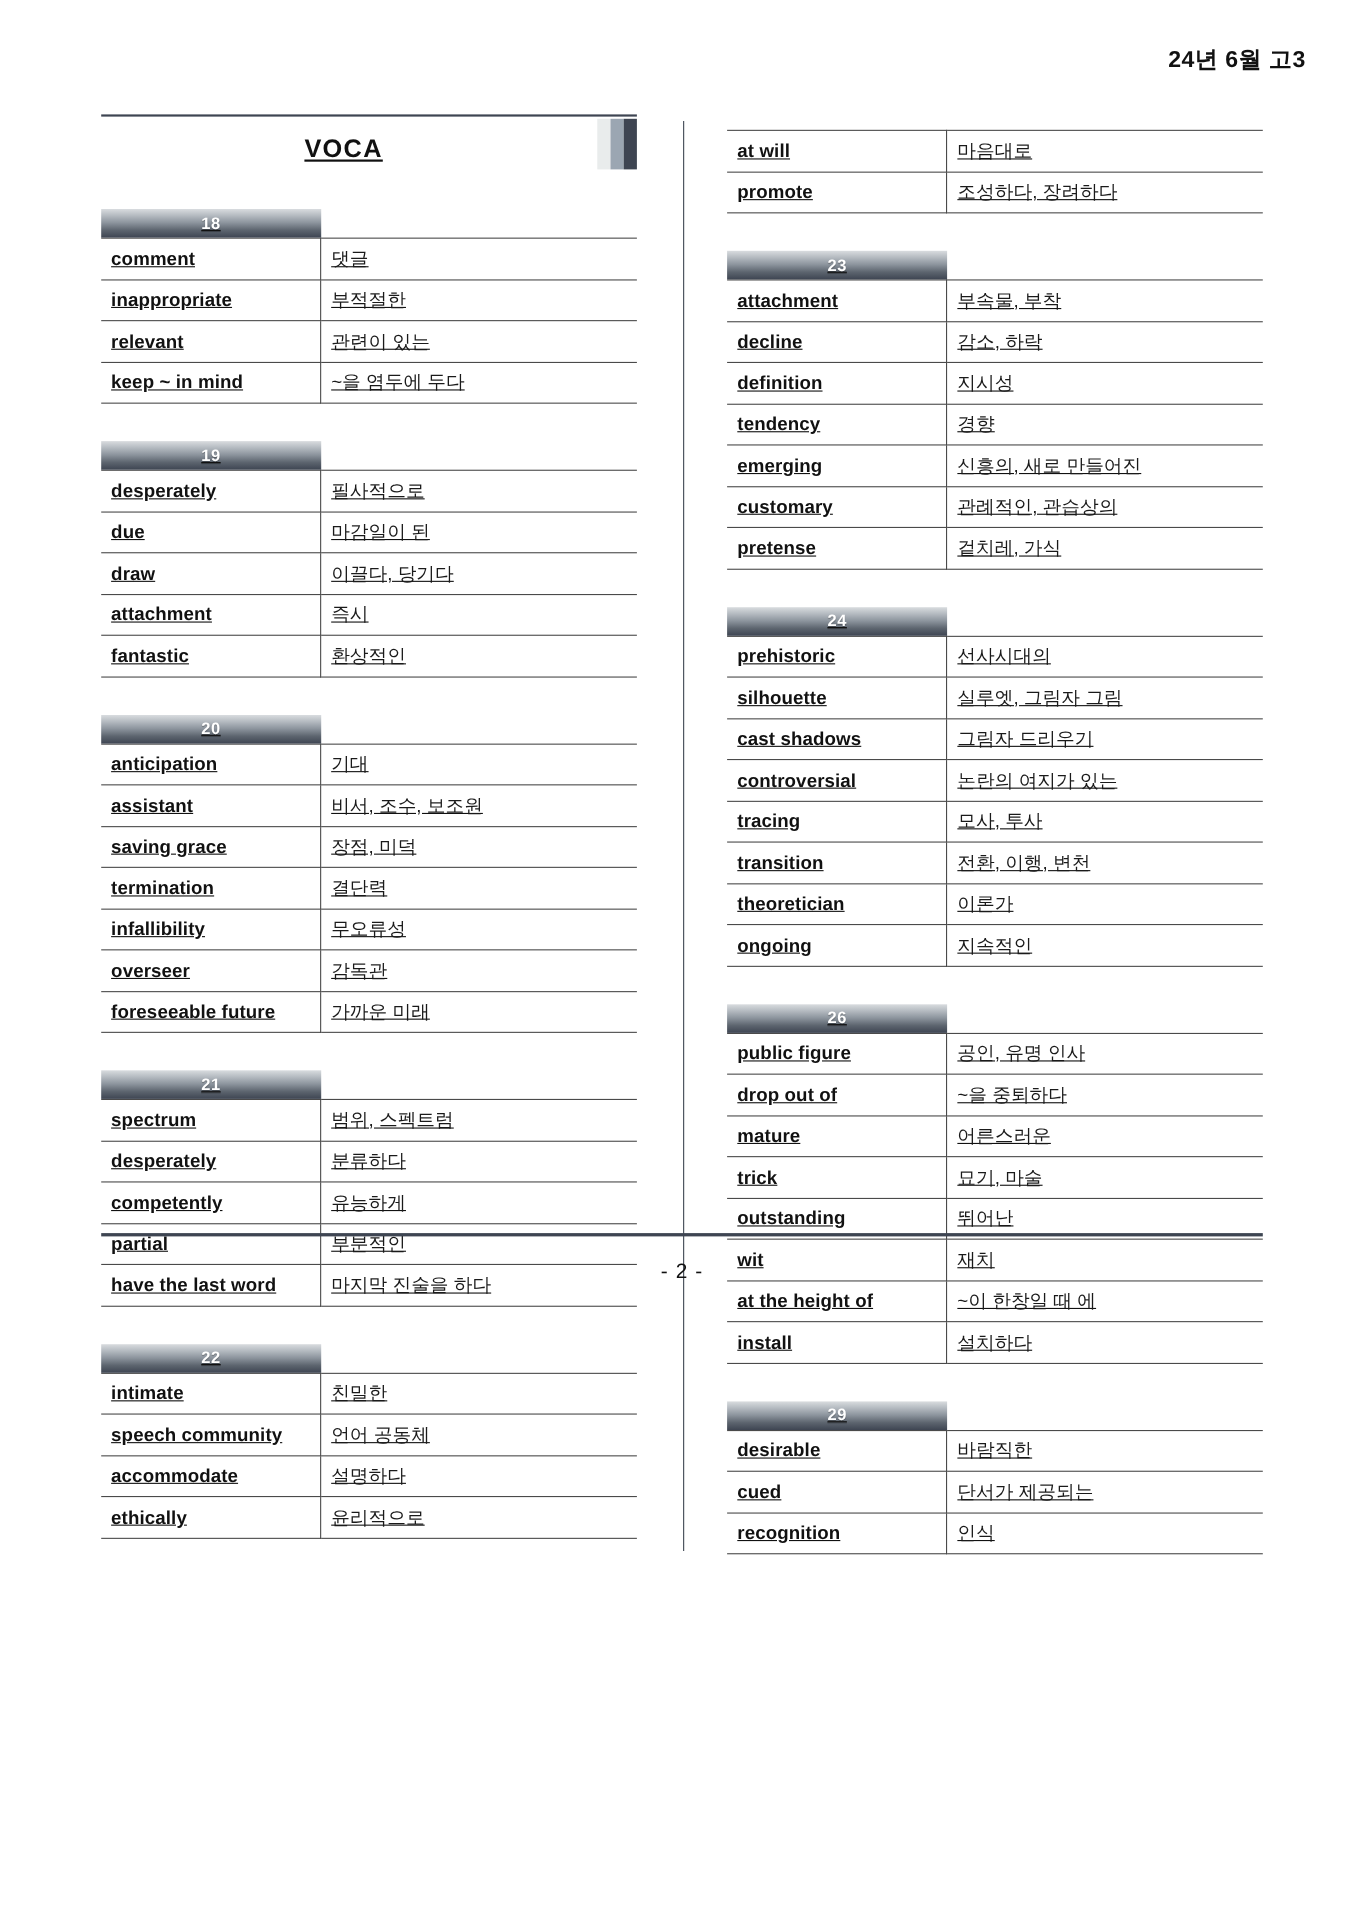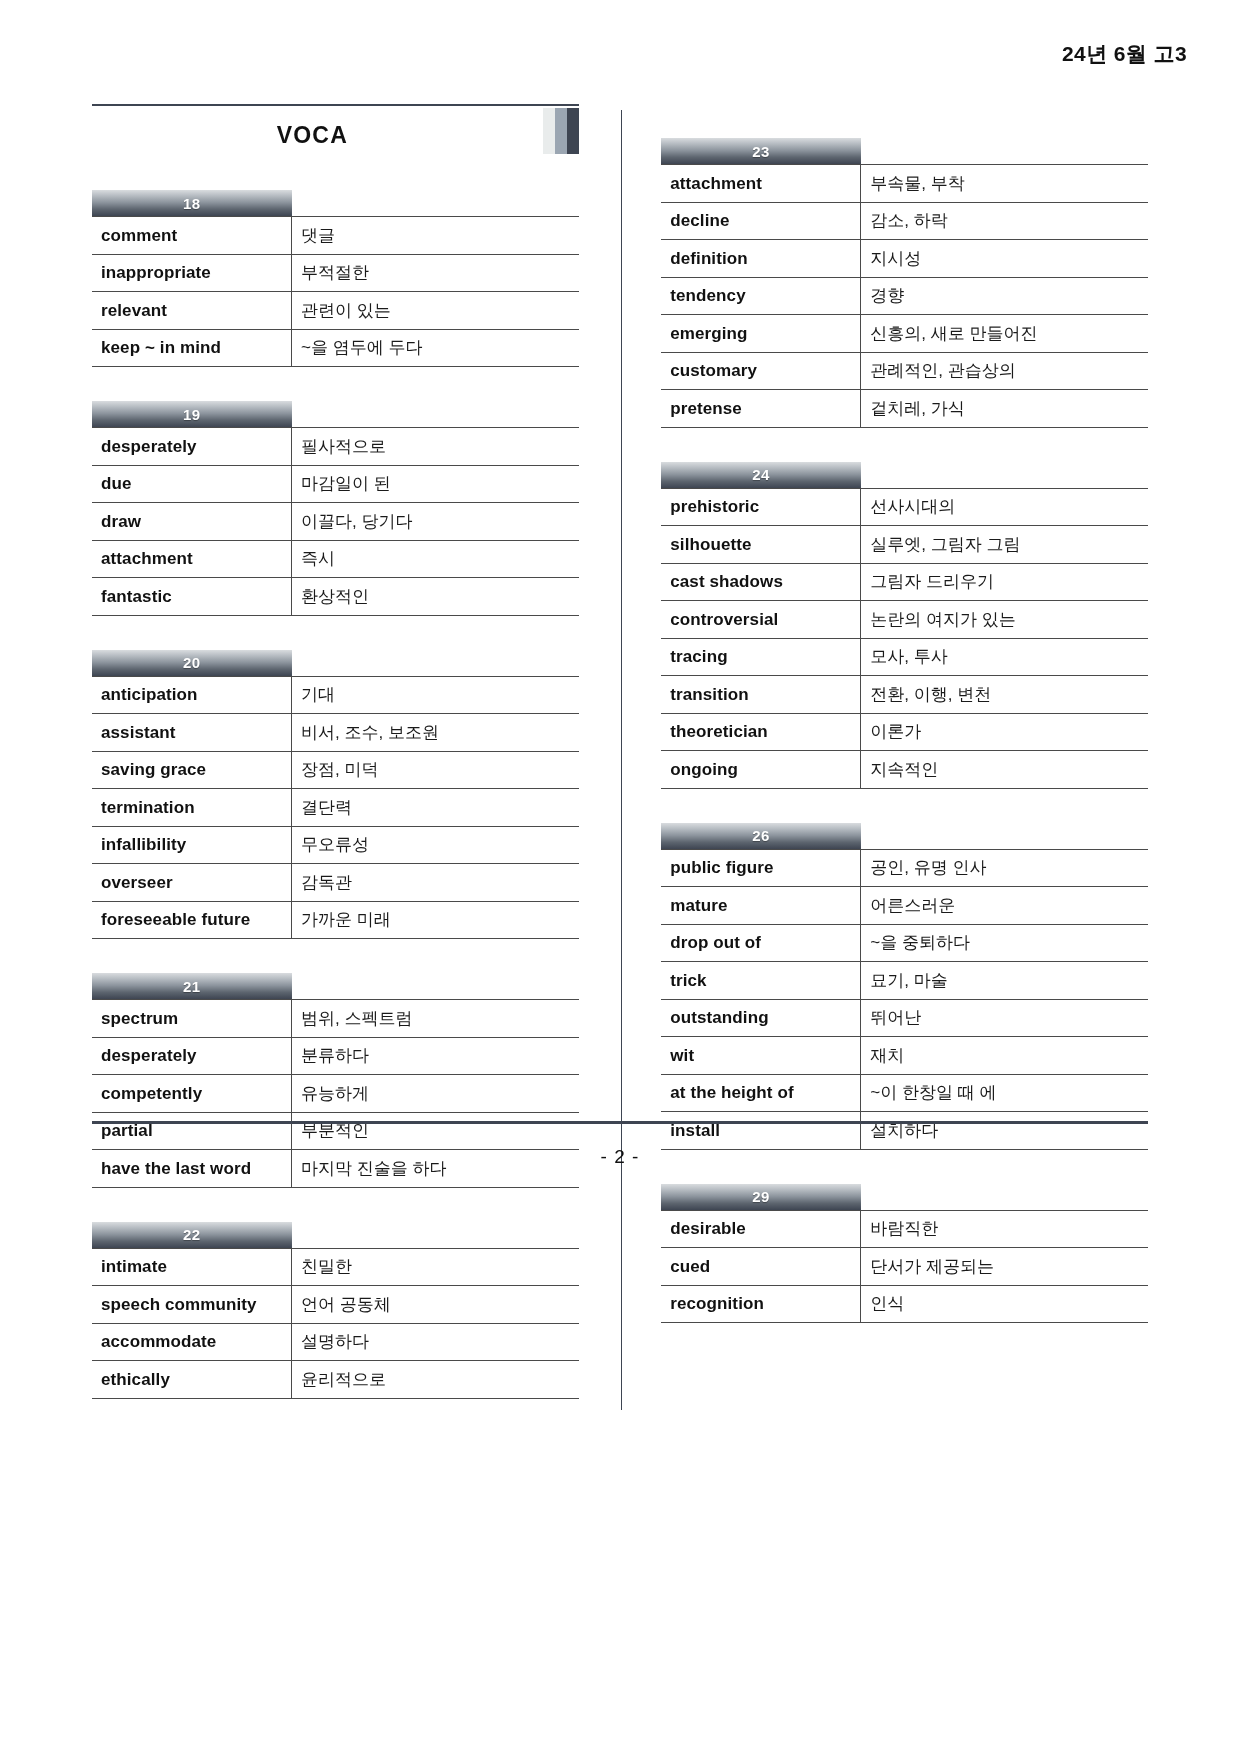--- a/index.html
+++ b/index.html
@@ -38,20 +38,21 @@
 
   
   .body-wrap {
     position: absolute;
     top: 104px;
     left: 92px;
     width: 1056px;
     height: 1348px;
     display: flex;
     gap: 14px;
+    text-decoration: underline;
   }
 
   .col {
     width: 500px;
     position: relative;
   }
   .col-left  { padding-right: 0; }
   .col-gap   { width: 56px; position: relative; }
 
   
@@ -342,20 +343,34 @@
     </div>
 
     <div class="col-gap">
       <div class="col-divider"></div>
     </div>
 
     <div class="col col-right">
       <div class="rc-top-rule"></div>
       <div id="right-sections">
           <div class="section">
+            <table class="voca">
+              <tbody>
+                <tr>
+                  <td class="en">at will</td>
+                  <td class="ko">마음대로</td>
+                </tr>
+                <tr>
+                  <td class="en">promote</td>
+                  <td class="ko">조성하다, 장려하다</td>
+                </tr>
+              </tbody>
+            </table>
+          </div>
+          <div class="section">
             <div class="sec-label">
               <span>23</span>
             </div>
             <table class="voca">
               <tbody>
                 <tr>
                   <td class="en">attachment</td>
                   <td class="ko">부속물, 부착</td>
                 </tr>
                 <tr>
@@ -430,26 +445,26 @@
             <div class="sec-label">
               <span>26</span>
             </div>
             <table class="voca">
               <tbody>
                 <tr>
                   <td class="en">public figure</td>
                   <td class="ko">공인, 유명 인사</td>
                 </tr>
                 <tr>
+                  <td class="en">drop out of</td>
+                  <td class="ko">~을 중퇴하다</td>
+                </tr>
+                <tr>
                   <td class="en">mature</td>
                   <td class="ko">어른스러운</td>
-                </tr>
-                <tr>
-                  <td class="en">drop out of</td>
-                  <td class="ko">~을 중퇴하다</td>
                 </tr>
                 <tr>
                   <td class="en">trick</td>
                   <td class="ko">묘기, 마술</td>
                 </tr>
                 <tr>
                   <td class="en">outstanding</td>
                   <td class="ko">뛰어난</td>
                 </tr>
                 <tr>

